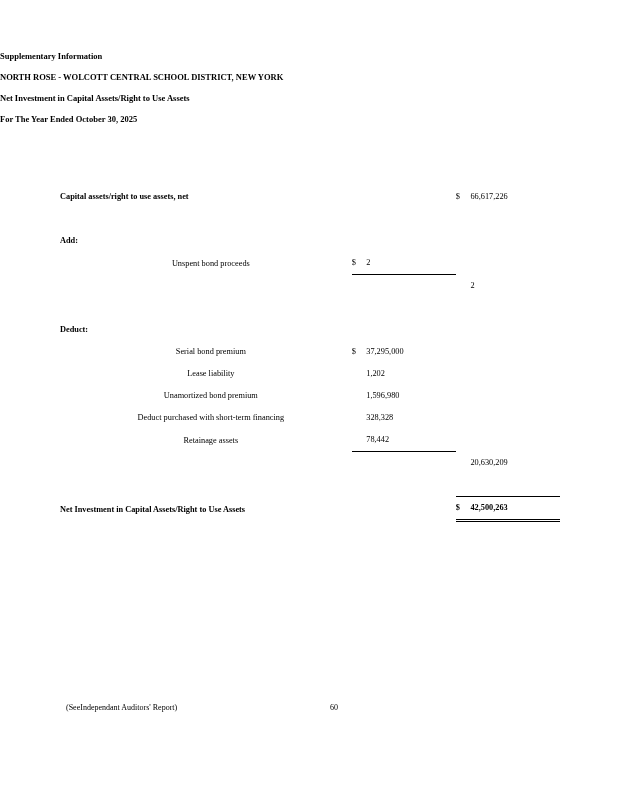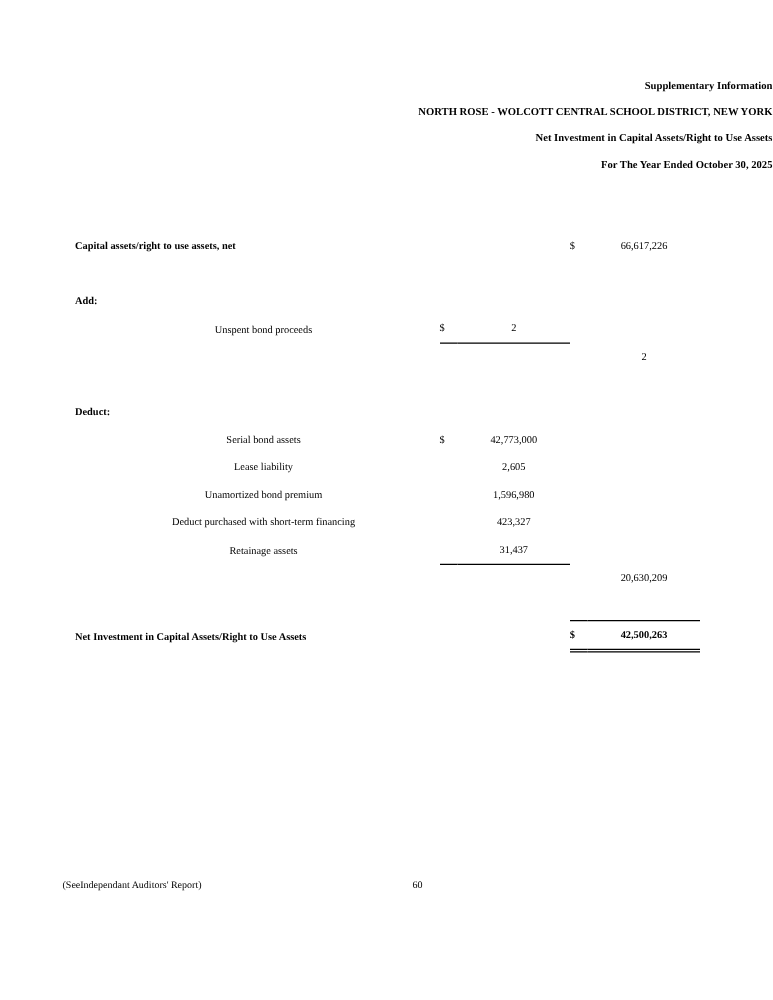--- a/index.html
+++ b/index.html
@@ -21,23 +21,23 @@
     left: 0;
     top: 0;
     width: 618px;
     height: 800px;
   }
 
   
   .header {
     position: absolute;
     left: 0;
-    top: 58px;
+    top: 46px;
     width: 618px;
-    text-align: right;
+    text-align: left;
   }
   .hdr-line {
     font-size: 8.5px;
     font-weight: bold;
     line-height: 21px;
     white-space: nowrap;
   }
   .hdr-line.l1 { letter-spacing: 0; }
 
   
@@ -65,41 +65,41 @@
 
   col.c-label  { width: 280px; }
   col.c-dollar { width: 14px; }
   col.c-amt    { width: 86px; }
   col.c-dollar2{ width: 14px; }
   col.c-amt2   { width: 86px; }
 
   .lbl       { text-align: left; margin-left: 31px; }
   .lbl-ind   { text-align: center; padding-left: 10px !important; }
   .b         { font-weight: bold; }
-  .num       { text-align: center; }
+  .num       { text-align: left; }
   .dol       { text-align: left; }
   .small-gap td  { height: 9px; line-height: 9px; }
 
   .ul-single { border-bottom: 1px solid #000; }
   .ul-top    { border-top: 1px solid #000; }
   .ul-dbl {
     border-bottom: 3px double #000;
   }
 
   
   .footer {
     position: absolute;
     left: 50px;
     top: 703px;
     width: 520px;
     font-size: 8px;
   }
   .footer .note {
     position: absolute;
-    left: 0;
+    left: 16px;
     top: 0;
     white-space: nowrap;
   }
   .footer .pageno {
     position: absolute;
     left: 252px;
     top: 0;
     margin-left: 28px;
   }
 </style>
@@ -168,55 +168,55 @@
 
         <tr>
           <td class="lbl b">Deduct:</td>
           <td></td>
           <td></td>
           <td></td>
           <td></td>
         </tr>
 
         <tr>
-          <td class="lbl-ind">Serial     bond      assets</td>
+          <td class="lbl-ind">Serial     bond      premium</td>
           <td class="dol">$</td>
-          <td class="num">42,773,000</td>
+          <td class="num">37,295,000</td>
           <td class="dol"></td>
           <td class="num"></td>
         </tr>
 
         <tr>
           <td class="lbl-ind">Lease     liability</td>
           <td class="dol"></td>
-          <td class="num">2,605</td>
+          <td class="num">1,202</td>
           <td class="dol"></td>
           <td class="num"></td>
         </tr>
 
         <tr>
           <td class="lbl-ind">Unamortized        bond      premium</td>
           <td class="dol"></td>
           <td class="num">1,596,980</td>
           <td class="dol"></td>
           <td class="num"></td>
         </tr>
 
         <tr>
           <td class="lbl-ind">Deduct     purchased     with     short-term        financing</td>
           <td class="dol"></td>
-          <td class="num">423,327</td>
+          <td class="num">328,328</td>
           <td class="dol"></td>
           <td class="num"></td>
         </tr>
 
         <tr>
           <td class="lbl-ind">Retainage      assets</td>
           <td class="dol ul-single"></td>
-          <td class="num ul-single">31,437</td>
+          <td class="num ul-single">78,442</td>
           <td class="dol"></td>
           <td class="num"></td>
         </tr>
 
         <tr>
           <td class="lbl"></td>
           <td class="dol"></td>
           <td class="num"></td>
           <td class="dol"></td>
           <td class="num">20,630,209</td>

